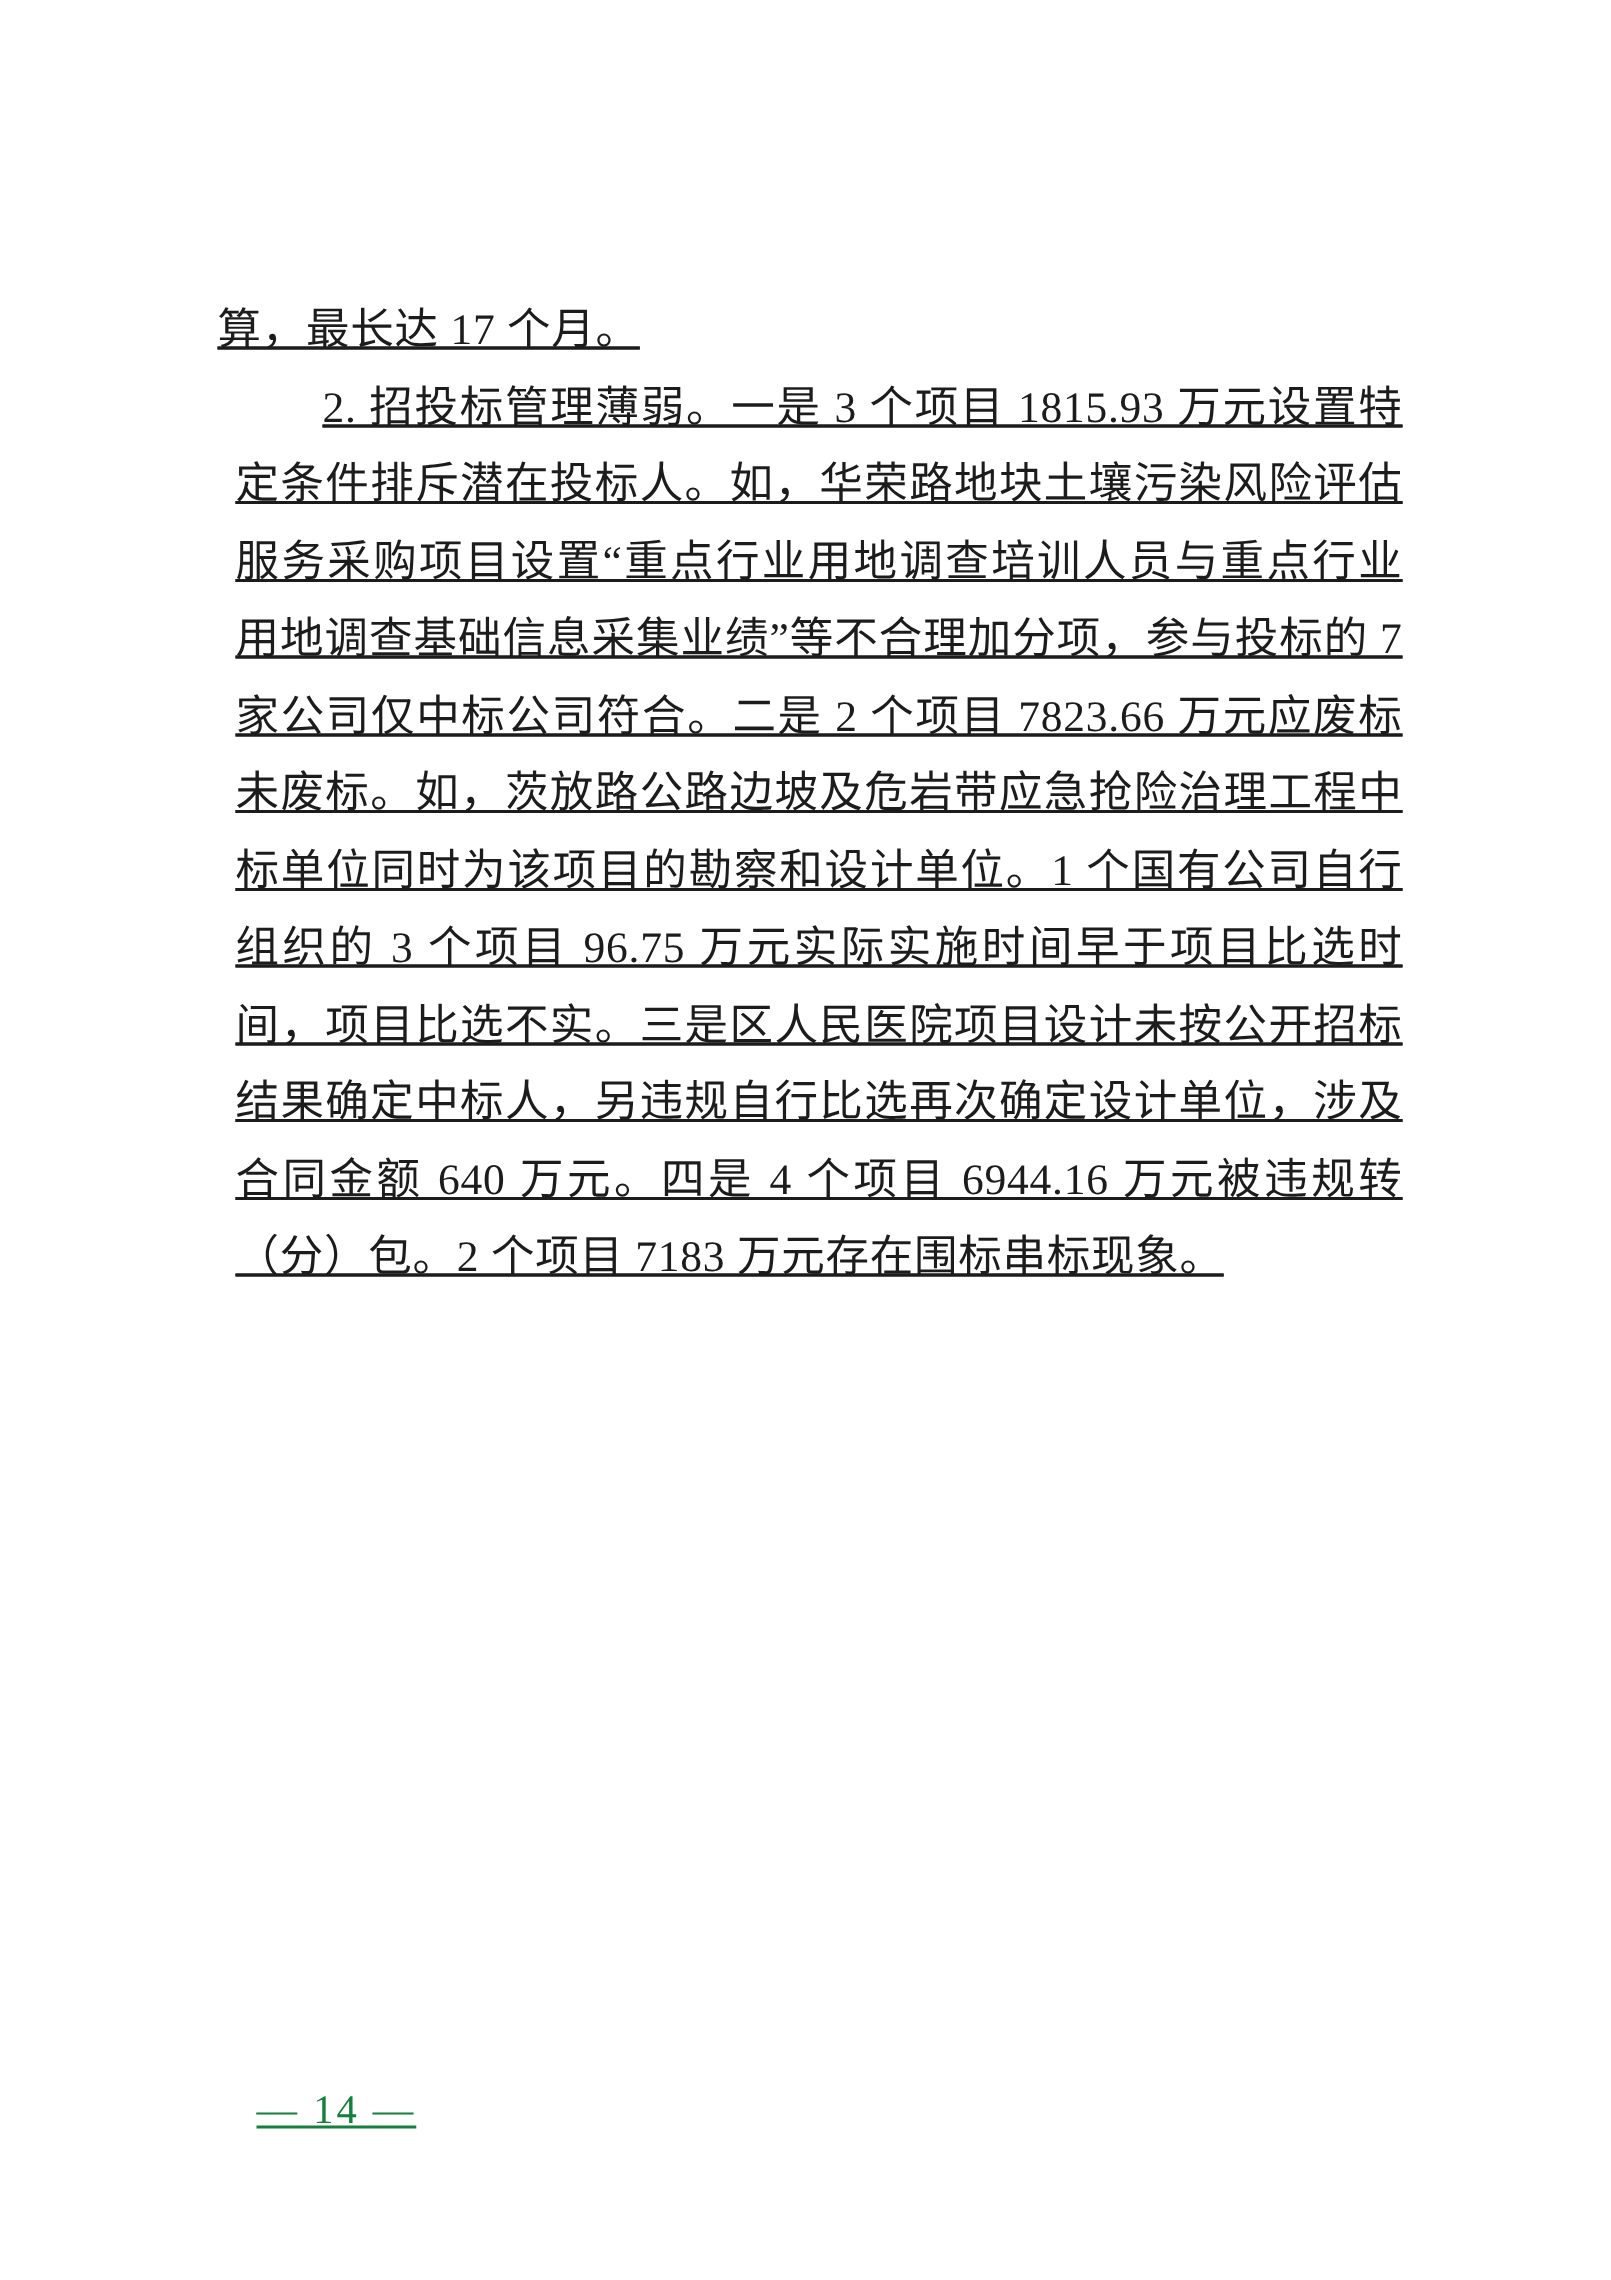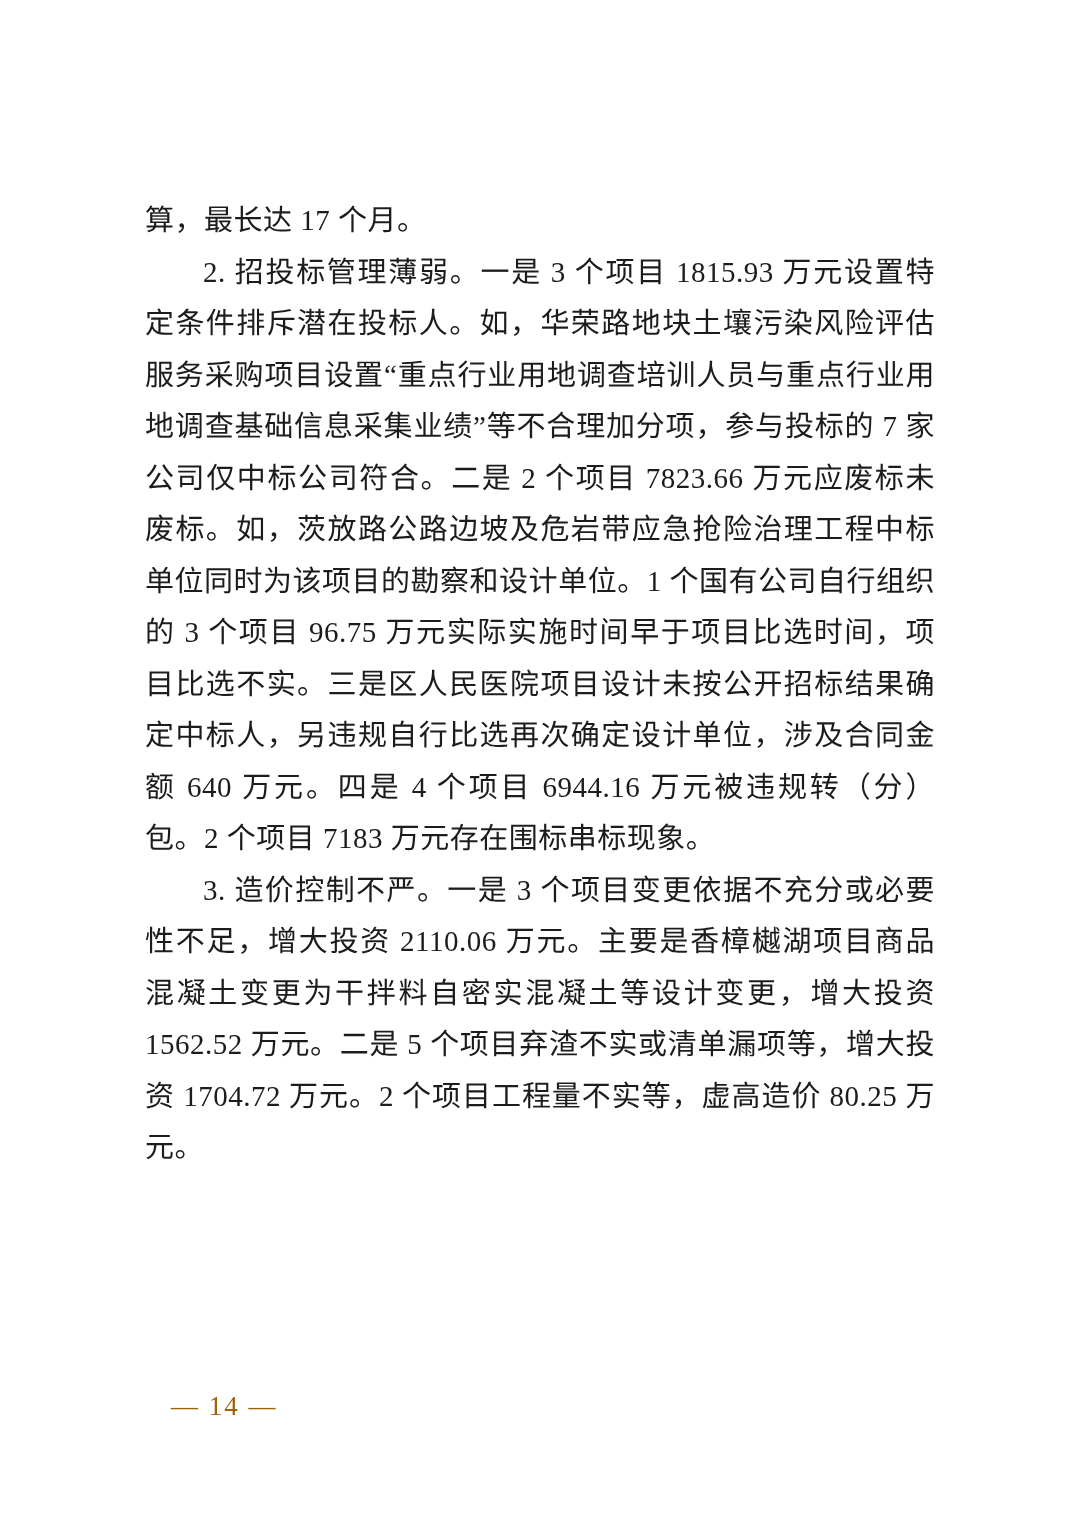--- a/index.html
+++ b/index.html
@@ -1,15 +1,15 @@
 <!DOCTYPE html>
 <html lang="zh-CN"><head>
 <meta charset="utf-8">
 <style>
-  * { margin: 0; padding: 0; box-sizing: border-box; }
+  * { margin: 0; padding: 0; box-sizing: border-box; text-decoration: underline; }
 
   html, body {
     background: #ffffff;
   }
 
   .page {
     position: relative;
     width: 1074px;
     height: 1520px;
     background: #ffffff;
@@ -28,40 +28,40 @@
     text-align: justify;
     letter-spacing: 0.5px;
   }
 
   .document-body p.para {
     margin: 0;
   }
 
   .document-body p.para.indent {
     text-indent: 2em;
+    margin-left: 12px;
   }
 
   .page-footer {
     position: absolute;
     left: 171px;
     top: 1390px;
     font-size: 27px;
     line-height: 32px;
-    color: #a16207;
+    color: #15803d;
     letter-spacing: 2px;
     white-space: nowrap;
   }
 </style>
 </head>
 <body>
 
 <div class="page">
 
   <div class="document-body">
 
   <p class="para">算，最长达 17 个月。</p>
       <p class="para indent">2. 招投标管理薄弱。一是 3 个项目 1815.93 万元设置特定条件排斥潜在投标人。如，华荣路地块土壤污染风险评估服务采购项目设置“重点行业用地调查培训人员与重点行业用地调查基础信息采集业绩”等不合理加分项，参与投标的 7 家公司仅中标公司符合。二是 2 个项目 7823.66 万元应废标未废标。如，茨放路公路边坡及危岩带应急抢险治理工程中标单位同时为该项目的勘察和设计单位。1 个国有公司自行组织的 3 个项目 96.75 万元实际实施时间早于项目比选时间，项目比选不实。三是区人民医院项目设计未按公开招标结果确定中标人，另违规自行比选再次确定设计单位，涉及合同金额 640 万元。四是 4 个项目 6944.16 万元被违规转（分）包。2 个项目 7183 万元存在围标串标现象。</p>
-      <p class="para indent">3. 造价控制不严。一是 3 个项目变更依据不充分或必要性不足，增大投资 2110.06 万元。主要是香樟樾湖项目商品混凝土变更为干拌料自密实混凝土等设计变更，增大投资 1562.52 万元。二是 5 个项目弃渣不实或清单漏项等，增大投资 1704.72 万元。2 个项目工程量不实等，虚高造价 80.25 万元。</p>
     </div>
 
   <div class="page-footer">— 14 —</div>
 
 </div>
 
 </body></html>

